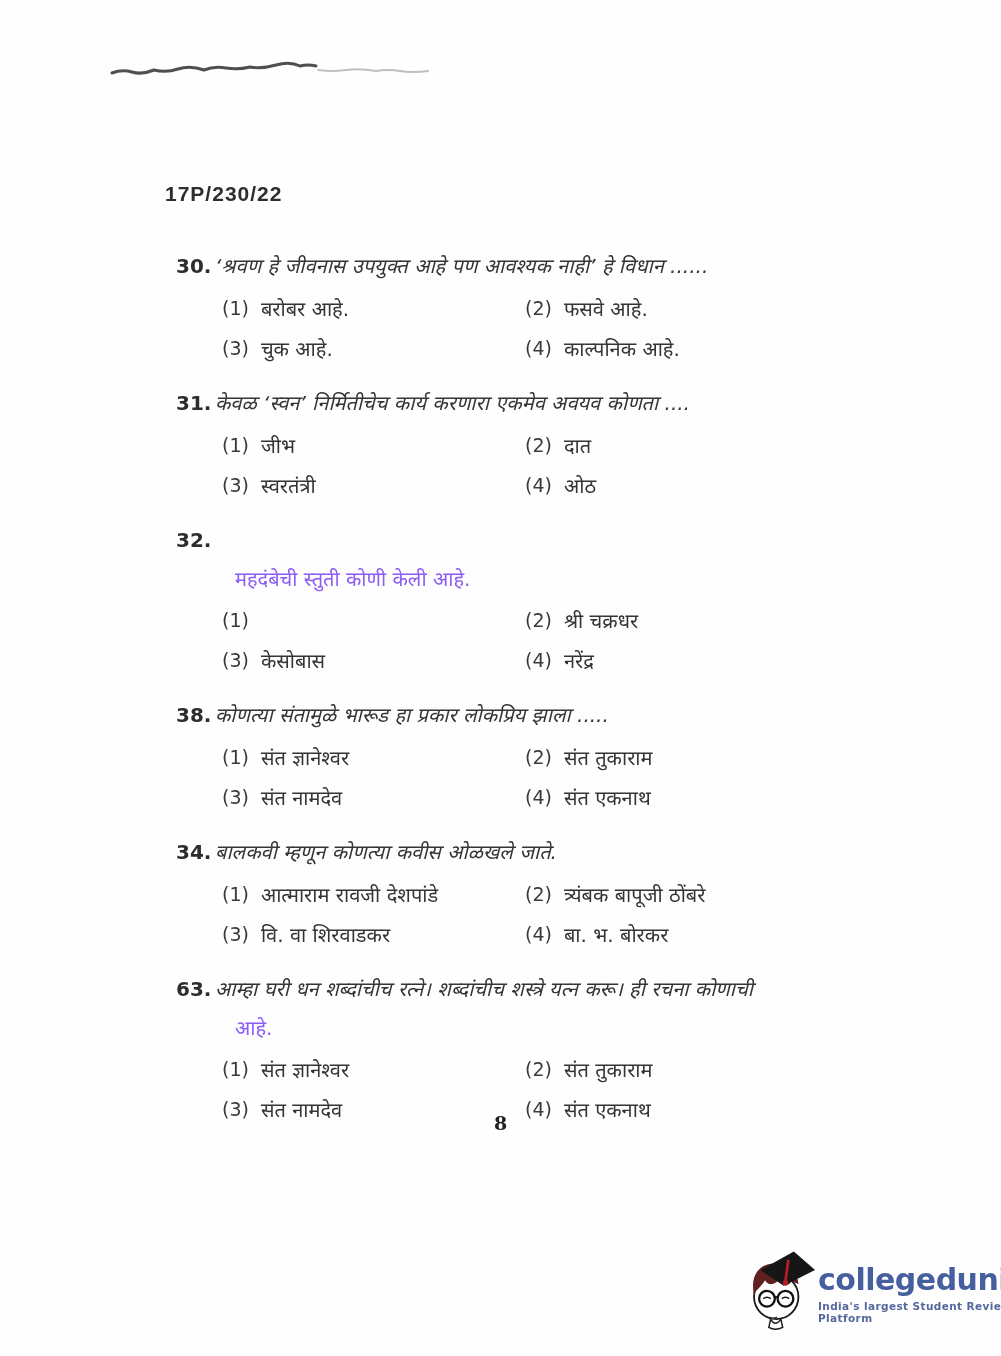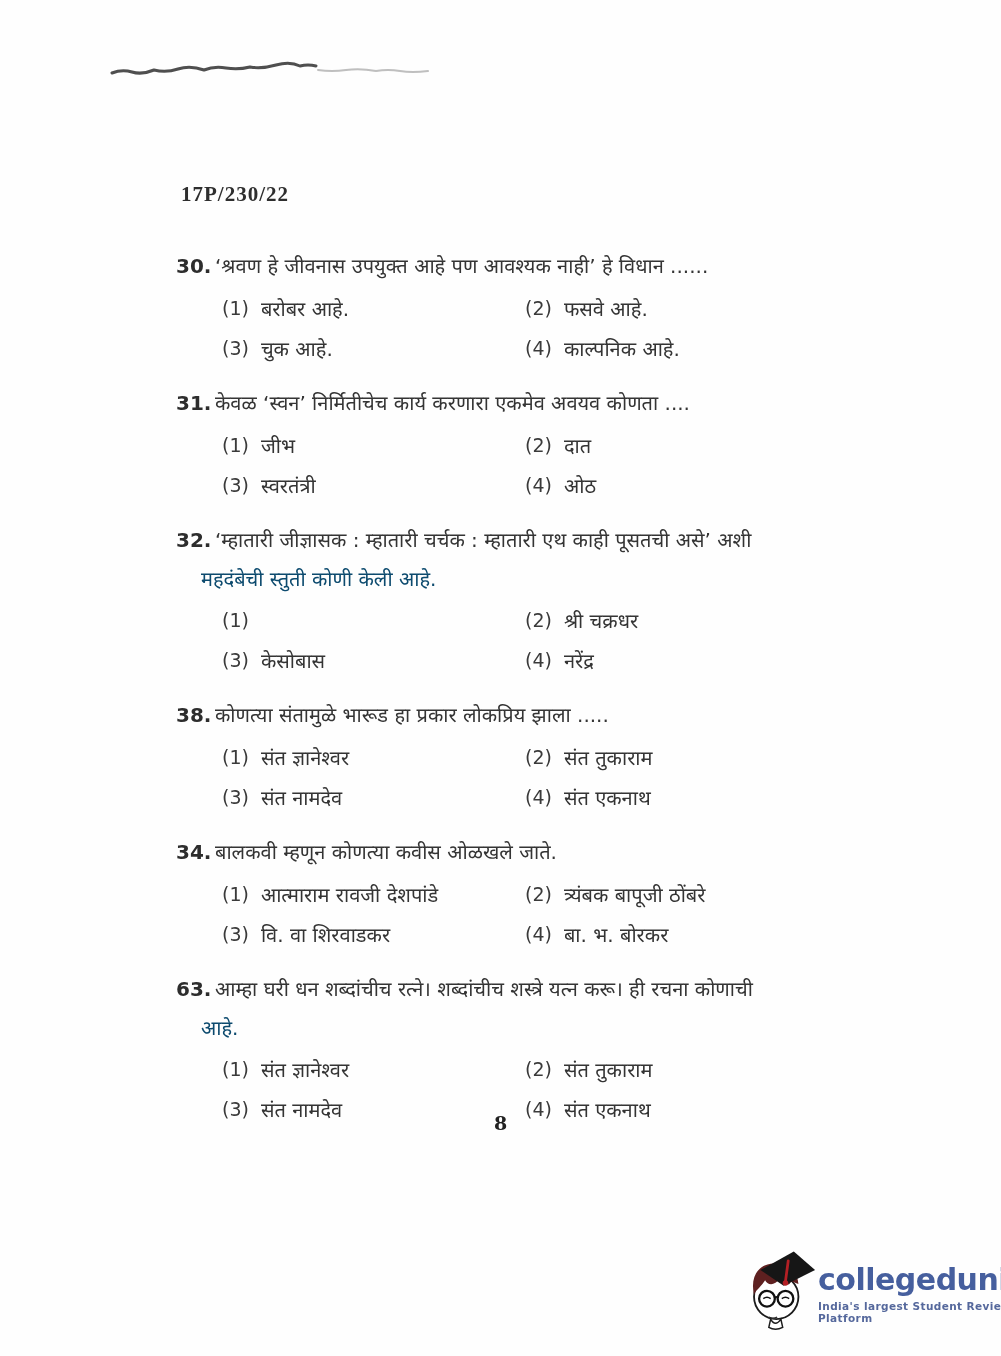--- a/index.html
+++ b/index.html
@@ -13,39 +13,39 @@
   }
   .page {
     position: absolute; inset: 0;
     background: #fefefe;
   }
   
   .scribble { position: absolute; left: 110px; top: 58px; }
 
   
   .paper-code {
-    position: absolute; left: 181px; top: 182px;
-    font-family: Liberation Serif, serif;
+    position: absolute; left: 165px; top: 182px;
+    font-family: Liberation Sans, sans-serif;
     font-weight: bold; font-size: 21px; letter-spacing: 1px;
     color: #2e2e2e;
   }
 
   
   .questions {
     position: absolute; left: 176px; top: 246px; width: 680px;
   }
   .question { margin-bottom: 15px; }
   .q-head { display: flex; align-items: flex-start; line-height: 40px; }
   .q-num {
     font-weight: bold; min-width: 39px; flex: 0 0 auto;
     font-size: 20px; color: #2d2d2d;
   }
-  .q-text { font-size: 20px; color: #343434; }
+  .q-text { font-size: 20px; color: #343434; font-style: italic; }
   .q-text2 {
-    margin-left: 25px; font-size: 20px; line-height: 38px; color: #0c4a6e;
+    margin-left: 59px; font-size: 20px; line-height: 38px; color: #8b5cf6;
   }
   .q-text2:empty { display: none; }
   .opts {
     margin-left: 46px; margin-top: 2px;
     display: grid;
     grid-template-columns: minmax(293px, max-content) auto;
     column-gap: 10px;
   }
   .opt {
     height: 40px; display: flex; align-items: center;
@@ -142,21 +142,20 @@
         <div class="opt">
             <span class="opt-label">(4)</span>
             <span class="opt-text">ओठ</span>
           </div>
       </div>
     </section>
 
     <section class="question">
       <div class="q-head">
         <span class="q-num">32.</span>
-        <span class="q-text">‘म्हातारी जीज्ञासक : म्हातारी चर्चक : म्हातारी एथ काही पूसतची असे’ अशी</span>
       </div>
       <div class="q-text2">महदंबेची स्तुती कोणी केली आहे.</div>
       <div class="opts">
         <div class="opt">
             <span class="opt-label">(1)</span>
           </div>
         <div class="opt">
             <span class="opt-label">(2)</span>
             <span class="opt-text">श्री चक्रधर</span>
           </div>

